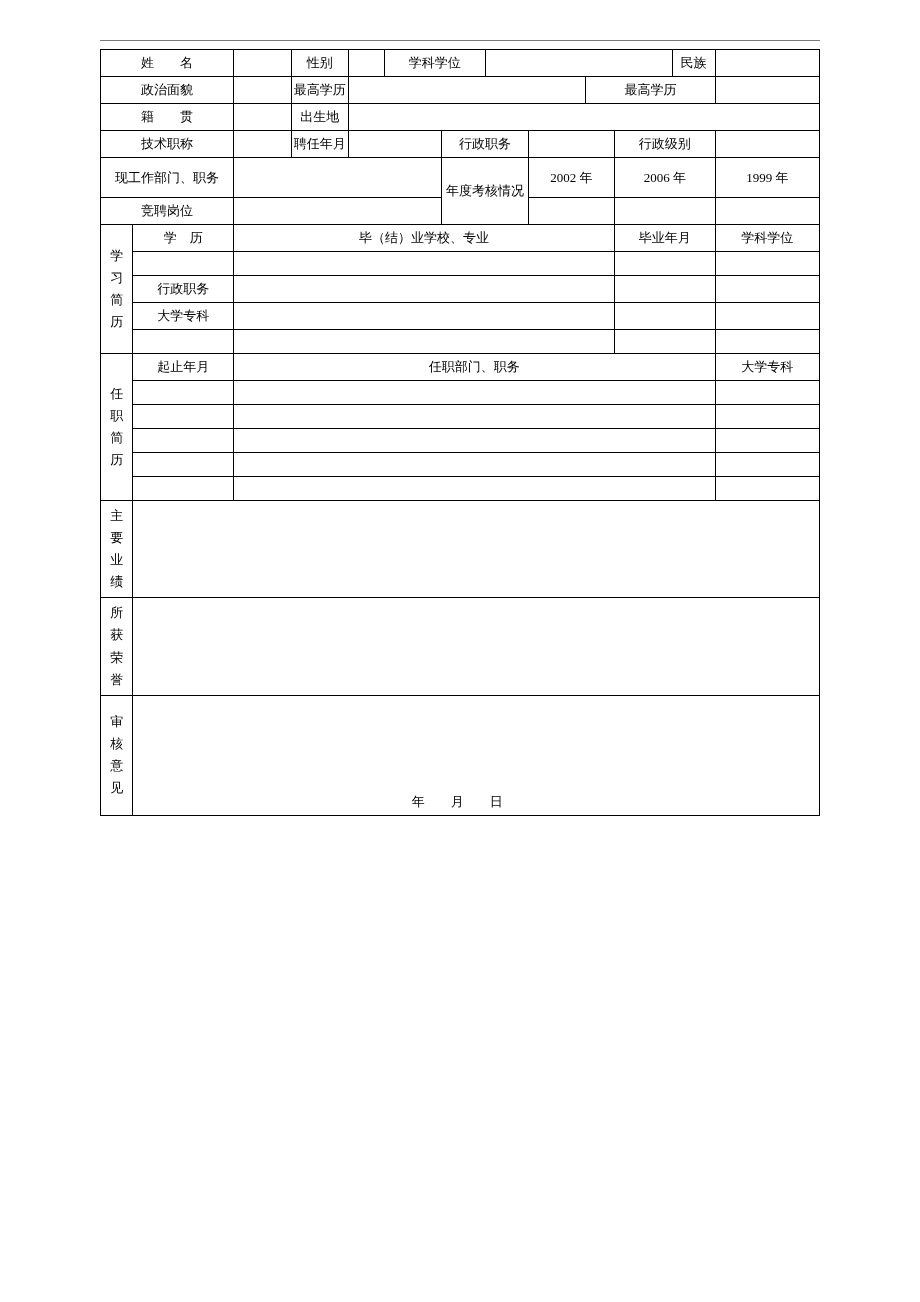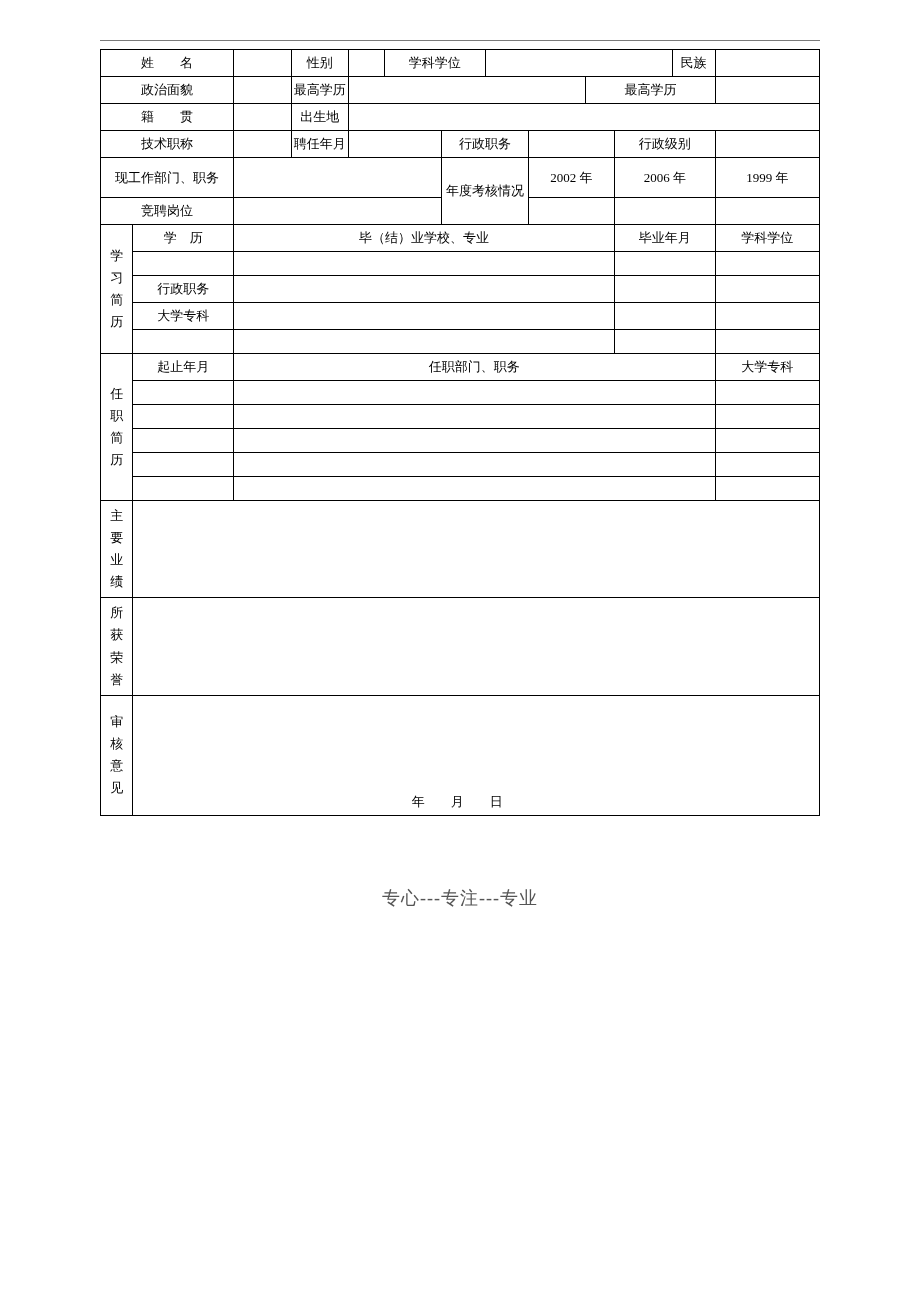--- a/index.html
+++ b/index.html
@@ -257,14 +257,13 @@
               <span>意</span>
               <span>见</span>
             </div>
       </td>
       <td colspan="14" class="date-line">年　　月　　日</td>
     </tr>
 
   </tbody>
     </table>
 
-  <div class="footer">专心---专注---专业</div>
 </div>
 
 </body></html>

